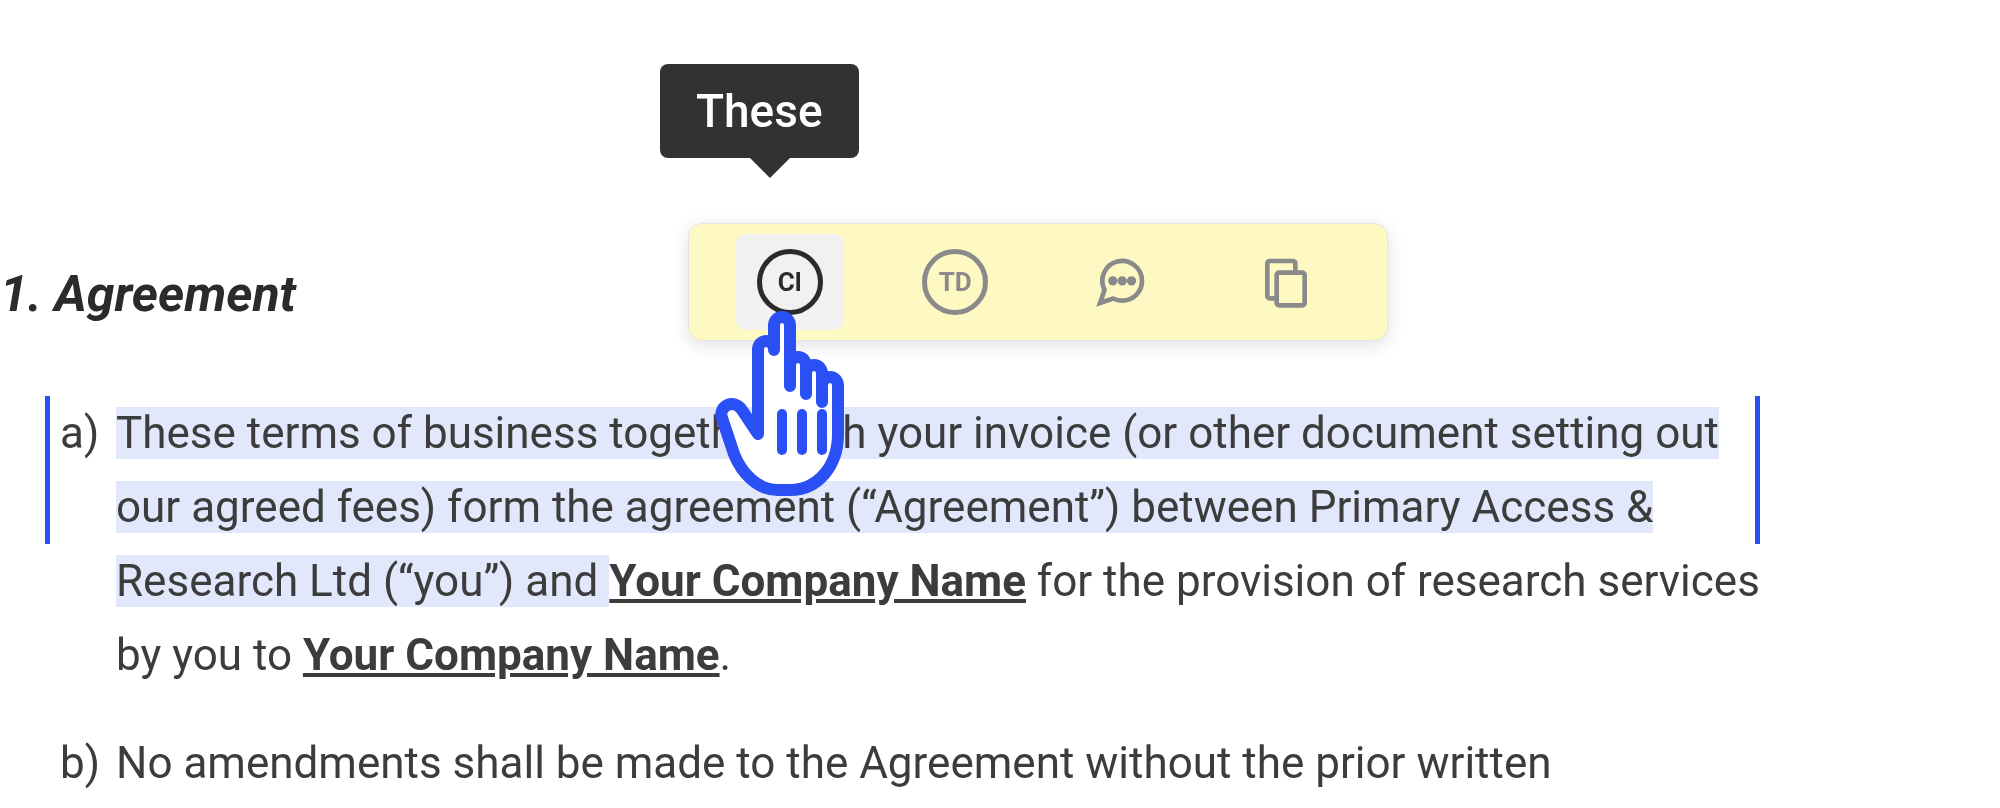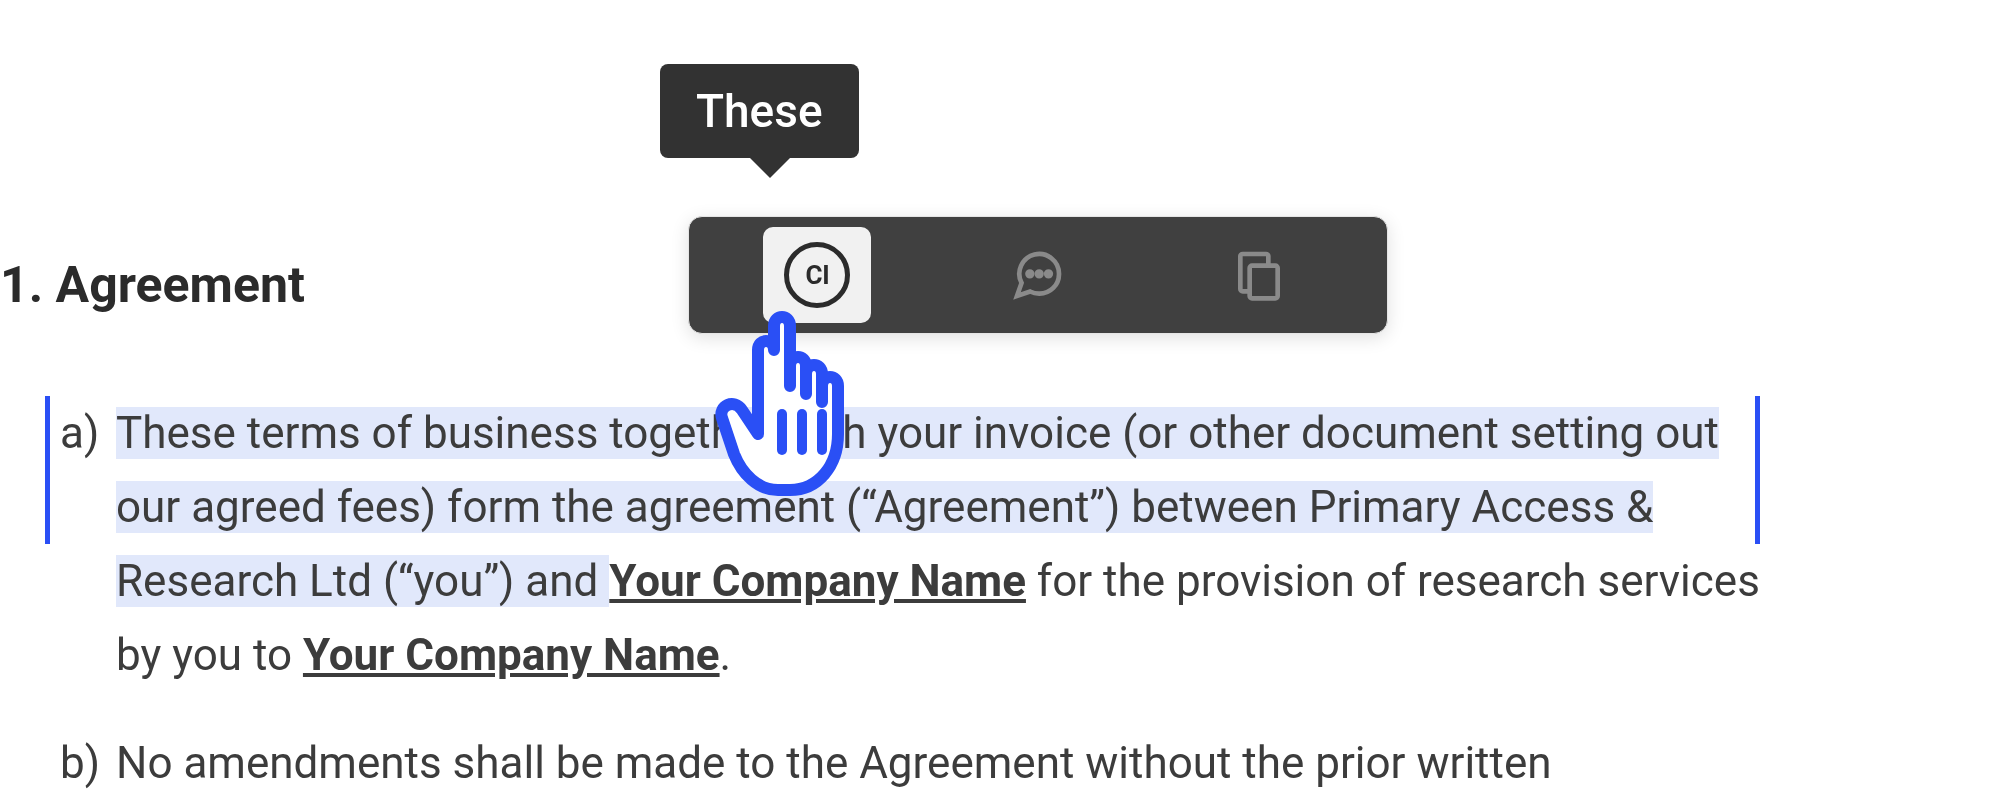--- a/index.html
+++ b/index.html
@@ -10,24 +10,25 @@
     background: #ffffff;
     font-family: -apple-system, BlinkMacSystemFont, "Segoe UI", Roboto, "Helvetica Neue", Arial, sans-serif;
     color: #3c3c3c;
     overflow: hidden;
   }
 
   
   .heading {
     position: absolute;
     left: 0;
-    top: 256px;
+    top: 265px;
     font-size: 50px;
     font-weight: 700;
     color: #2b2b2b;
+    font-style: italic;
   }
 
   
   .body {
     position: absolute;
     left: 60px;
     top: 396px;
     width: 1710px;
     font-size: 44px;
     line-height: 74px;
@@ -74,24 +75,24 @@
   .clause-b-label {
     display: inline-block;
     width: 56px;
     text-indent: 0;
   }
 
   
   .toolbar {
     position: absolute;
     left: 688px;
-    top: 216px;
+    top: 223px;
     width: 700px;
     height: 118px;
-    background: #404040;
+    background: #fef9c3;
     border: 1px solid #e5e5e5;
     border-radius: 14px;
     box-shadow: 0 4px 18px rgba(0,0,0,0.12);
     display: flex;
     align-items: center;
     justify-content: space-around;
     padding: 0 18px;
     box-sizing: border-box;
   }
   .tool-btn {
@@ -180,20 +181,23 @@
 </div>
 
 <div class="tooltip">These</div>
 
 <div class="toolbar">
 
   <div class="tool-btn active">
     <span class="ring cl">Cl</span>
   </div>
 
+  <div class="tool-btn">
+    <span class="ring td">TD</span>
+  </div>
 
   <div class="tool-btn">
     <svg class="svg-icon" viewBox="0 0 24 24" fill="none" stroke="#8a8a8a" stroke-width="2">
       <path d="M21 11.5a8.38 8.38 0 0 1-8.5 8.5 8.5 8.5 0 0 1-3.9-.95L3 21l1.95-5.6A8.5 8.5 0 1 1 21 11.5z"></path>
       <circle cx="8.5" cy="11.5" r="1" fill="#8a8a8a"></circle>
       <circle cx="12.5" cy="11.5" r="1" fill="#8a8a8a"></circle>
       <circle cx="16.5" cy="11.5" r="1" fill="#8a8a8a"></circle>
     </svg>
   </div>
 

